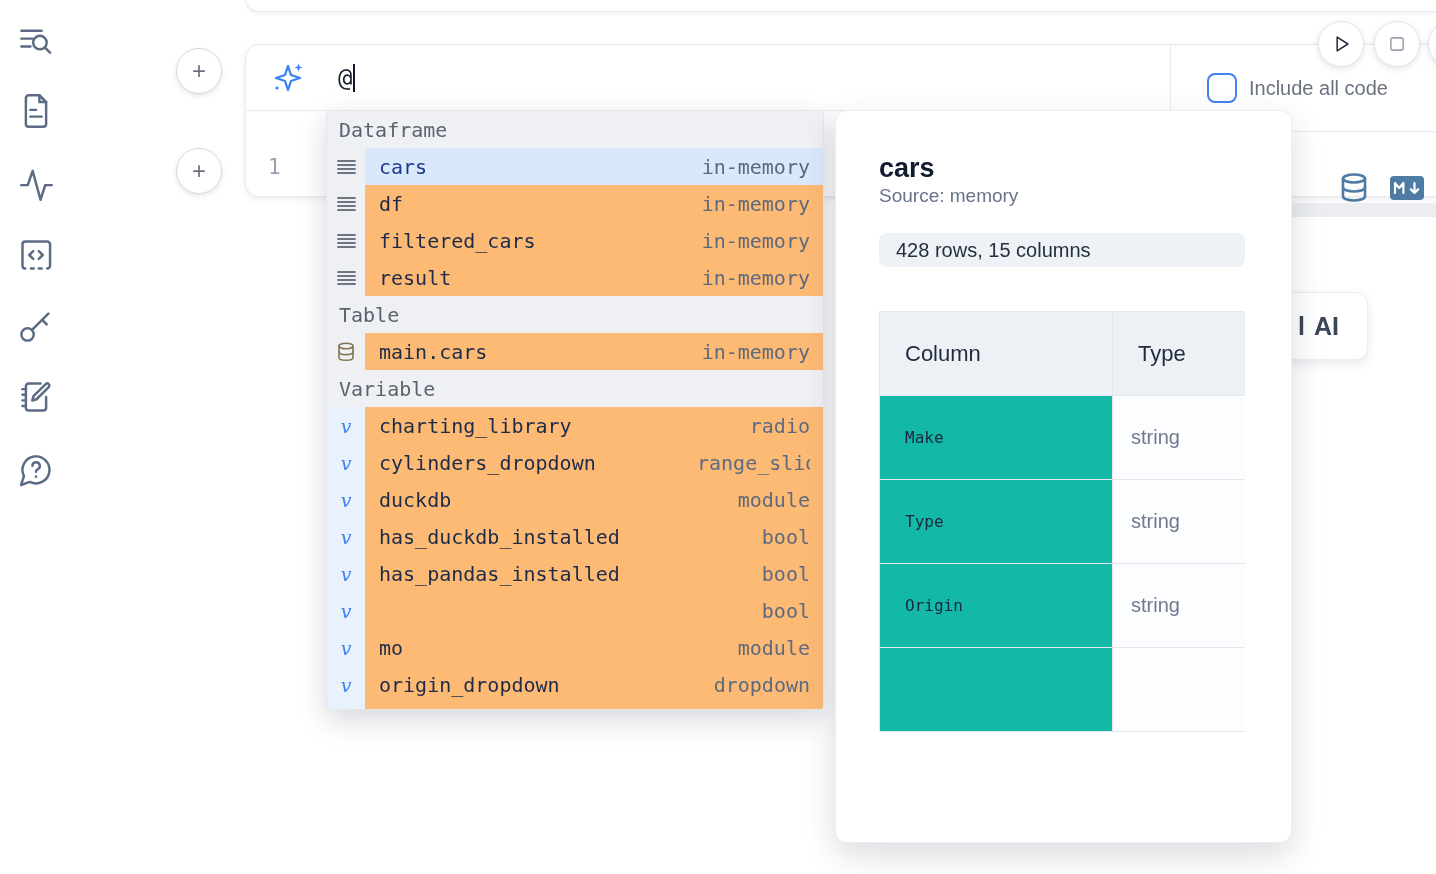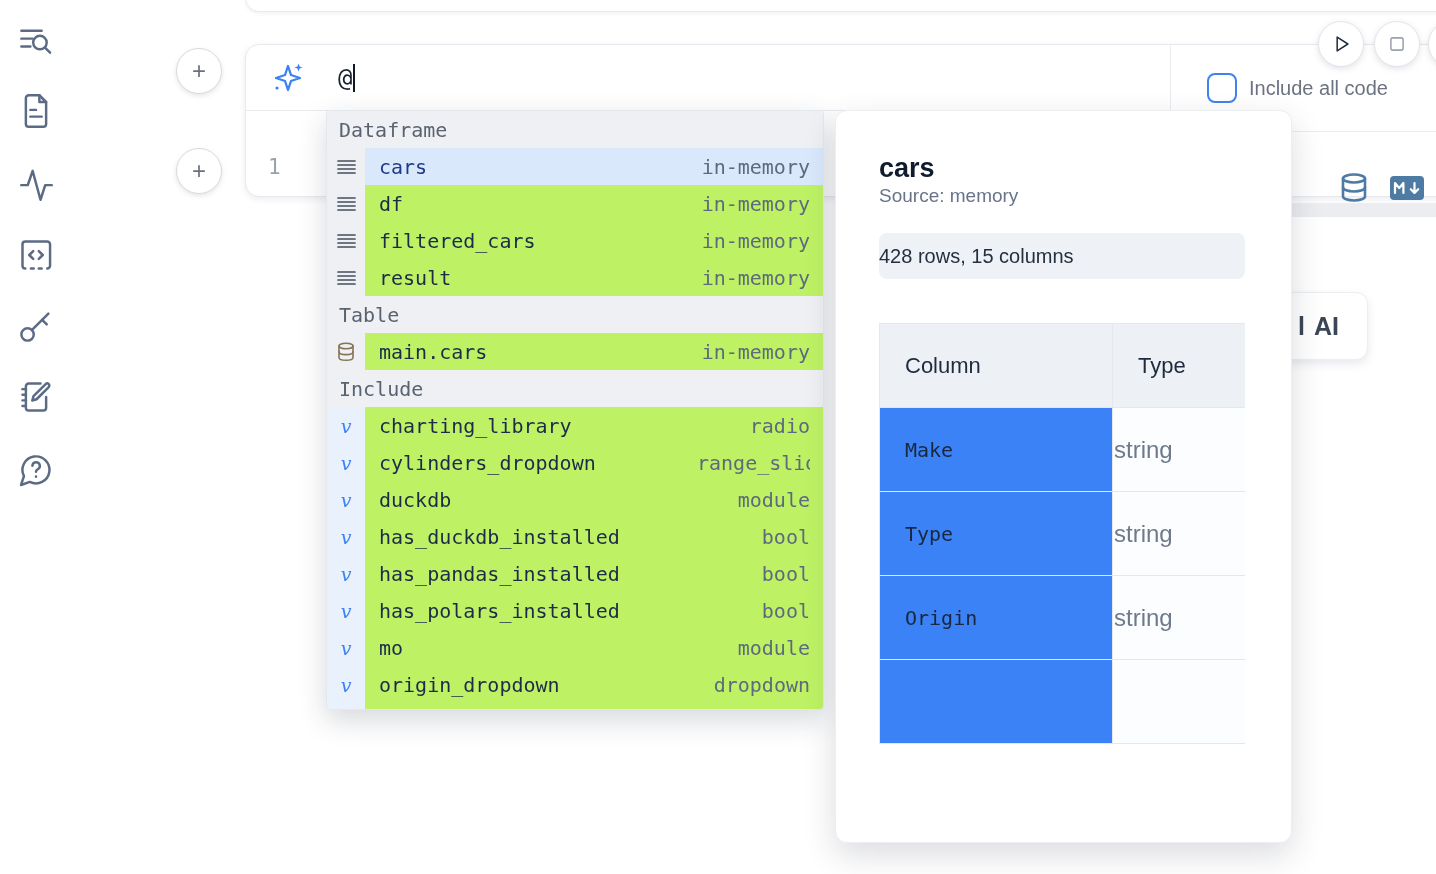--- a/index.html
+++ b/index.html
@@ -63,45 +63,45 @@
   
   .dropdown{position:absolute;left:326px;top:110px;width:498px;height:600px;background:#fff;z-index:20;
     border:1px solid #e4e7eb;border-radius:4px;box-shadow:0 10px 28px rgba(30,40,60,.18);
     overflow:hidden;box-sizing:border-box;}
   .ac-row{display:flex;align-items:stretch;height:37px;box-sizing:border-box;cursor:pointer;}
   .ac-section{background:#eef0f3;color:#59636f;font-size:20px;display:flex;align-items:center;
     padding-left:12px;height:37px;cursor:default;}
   .gutter{width:38px;flex:0 0 auto;display:flex;align-items:center;justify-content:center;}
   .kind-df .gutter,.kind-table .gutter{background:#eef0f3;}
   .kind-var .gutter{background:#e9f1fc;}
-  .ac-main{flex:1;display:flex;align-items:center;background:#bef264;padding:0 13px 0 14px;min-width:0;}
+  .ac-main{flex:1;display:flex;align-items:center;background:#fdba74;padding:0 13px 0 14px;min-width:0;}
   .ac-row.selected .ac-main{background:#d9e8fb;}
   .ac-name{font-size:20px;color:#1d2b49;white-space:nowrap;}
   .ac-row.selected .ac-name{color:#1e3a8a;}
   .ac-type{margin-left:auto;font-size:20px;color:#5d6a7e;white-space:nowrap;}
   .ac-type.clip{max-width:113px;overflow:hidden;text-align:left;flex:0 0 113px;}
   .ham svg{width:19px;height:16px;stroke:#454e5e;stroke-width:1.7;stroke-linecap:round;}
   .mini-db svg{width:18px;height:20px;stroke:#857455;stroke-width:1.6;fill:none;stroke-linecap:round;}
   .v-glyph{font-family:"DejaVu Serif", serif;font-style:italic;font-size:19px;color:#3b82f6;}
 
   
   .preview{position:absolute;left:835px;top:110px;width:457px;height:733px;background:#fff;z-index:30;
     border:1px solid #eceef2;border-radius:12px;box-shadow:0 12px 32px rgba(30,40,60,.16);
     box-sizing:border-box;padding:42px 46px 0 43px;}
   .pv-title{font-size:27px;font-weight:bold;color:#101b2e;}
   .pv-source{margin-top:1px;font-size:19px;color:#67748a;}
-  .pv-pill{margin-top:26px;height:46px;background:#eef1f6;border-radius:8px;display:flex;align-items:center;
-    font-size:20px;color:#25303f;}
+  .pv-pill{margin-top:26px;height:34px;background:#eef1f6;border-radius:8px;display:flex;align-items:center;
+    padding-left:17px;font-size:20px;color:#25303f;}
   .pv-table-wrap{margin-top:44px;height:460px;overflow:hidden;}
   table.pv{border-collapse:collapse;width:368px;table-layout:fixed;}
   table.pv col.c1{width:233px;} table.pv col.c2{width:135px;}
   table.pv th,table.pv td{border:1px solid #e4e8ed;height:84px;padding:0 0 0 25px;text-align:left;box-sizing:border-box;}
   table.pv th{background:#edf0f5;font-weight:normal;font-size:22px;color:#1f2a3d;}
-  table.pv td.cname{background:#3b82f6;font-size:20px;color:#19273f;}
-  table.pv td.ctype{background:#fcfdfe;font-size:24px;color:#6e7a8c;padding-left:1px;}
+  table.pv td.cname{background:#14b8a6;font-size:16px;color:#19273f;}
+  table.pv td.ctype{background:#fcfdfe;font-size:20px;color:#6e7a8c;padding-left:18px;}
 </style>
 </head>
 <body>
 
 <div class="sidebar">
   <div class="side-icon" style="top:24px">
     <svg viewBox="0 0 32 32">
         <line x1="3" y1="6" x2="21" y2="6"></line>
         <line x1="3" y1="13" x2="13" y2="13"></line>
         <line x1="3" y1="20" x2="11" y2="20"></line>
@@ -284,21 +284,21 @@
           <path d="M2 4 v11.5 c0 1.6 3.1 2.8 7 2.8 s7 -1.2 7 -2.8 V4"></path>
           <path d="M2 9.8 c0 1.6 3.1 2.8 7 2.8 s7 -1.2 7 -2.8"></path>
         </svg>
       </span>
     <span class="ac-main">
         <span class="ac-name">main.cars</span>
         <span class="ac-type">in-memory</span>
       </span>
   </div>
 
-  <div class="ac-section">Include</div>
+  <div class="ac-section">Variable</div>
 
   <div class="ac-row kind-var">
     <span class="gutter">
         <span class="v-glyph">v</span>
       </span>
     <span class="ac-main">
         <span class="ac-name">charting_library</span>
         <span class="ac-type">radio</span>
       </span>
   </div>
@@ -336,21 +336,20 @@
     <span class="ac-main">
         <span class="ac-name">has_pandas_installed</span>
         <span class="ac-type">bool</span>
       </span>
   </div>
   <div class="ac-row kind-var">
     <span class="gutter">
         <span class="v-glyph">v</span>
       </span>
     <span class="ac-main">
-        <span class="ac-name">has_polars_installed</span>
         <span class="ac-type">bool</span>
       </span>
   </div>
   <div class="ac-row kind-var">
     <span class="gutter">
         <span class="v-glyph">v</span>
       </span>
     <span class="ac-main">
         <span class="ac-name">mo</span>
         <span class="ac-type">module</span>

